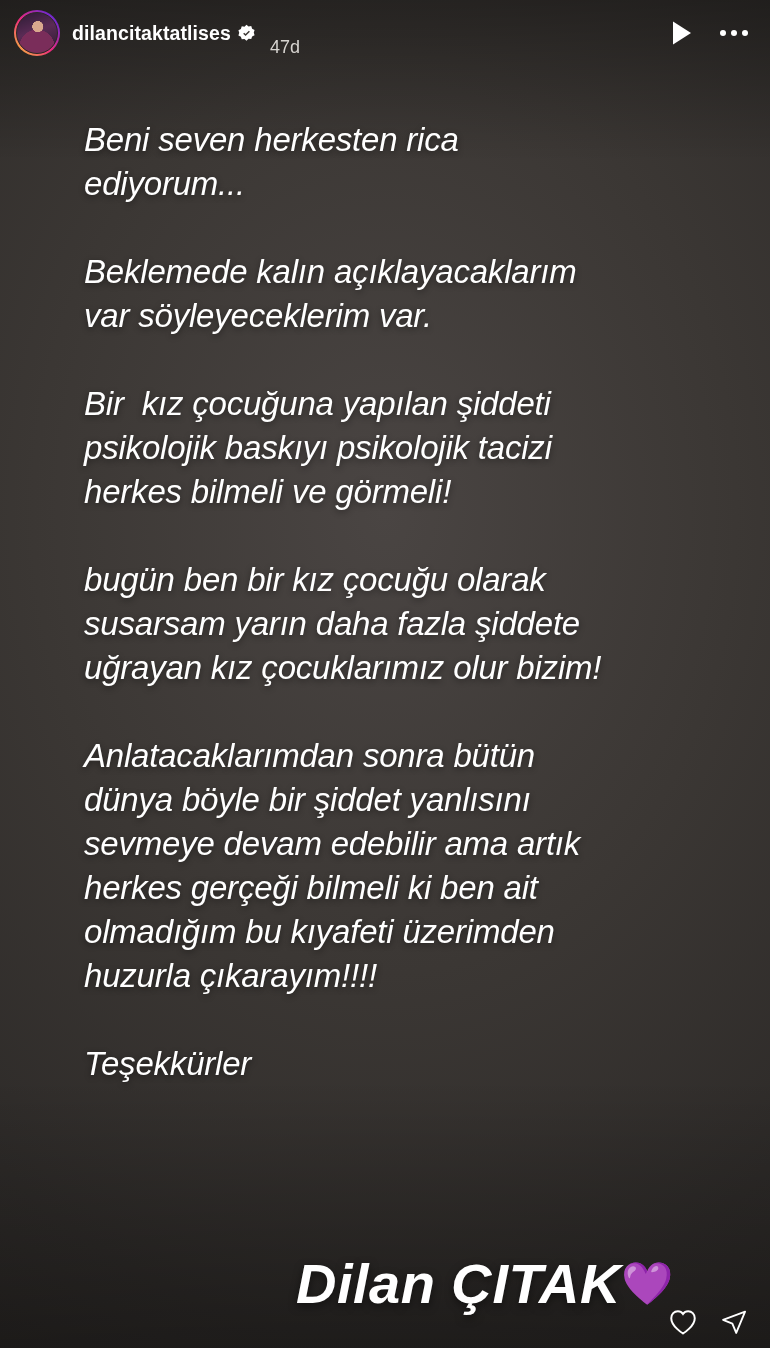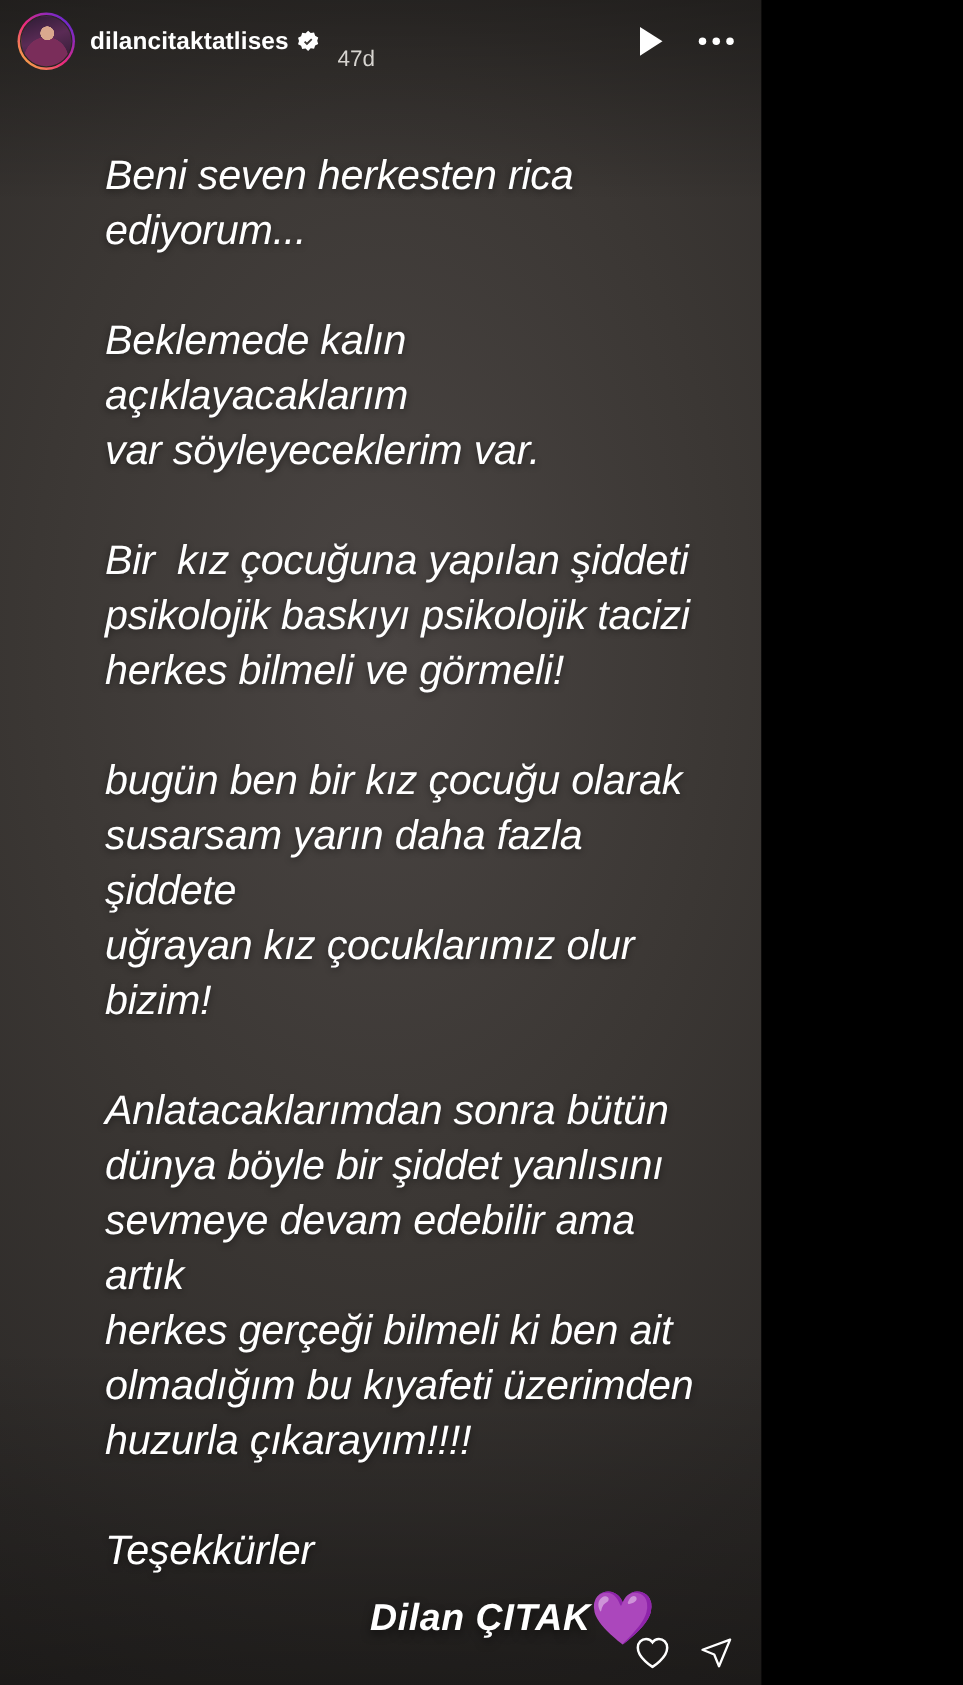--- a/index.html
+++ b/index.html
@@ -5,21 +5,21 @@
   html, body {
     margin: 0;
     padding: 0;
     background: #000;
   }
   body {
     font-family: "Liberation Sans", sans-serif;
   }
   .story {
     position: relative;
-    width: 609px;
+    width: 770px;
     height: 1348px;
     overflow: hidden;
     background: radial-gradient(ellipse 120% 90% at 50% 38%, #4a4543 0%, #3b3734 38%, #2e2b29 68%, #262321 100%);
   }
   .story::after {
     content: "";
     position: absolute;
     inset: 0;
     background: linear-gradient(180deg, rgba(0,0,0,0.35) 0%, rgba(0,0,0,0.0) 12%, rgba(0,0,0,0.0) 80%, rgba(0,0,0,0.35) 100%);
     pointer-events: none;
@@ -122,21 +122,21 @@
     position: absolute;
     left: 296px;
     bottom: 32px;
     z-index: 4;
     display: flex;
     align-items: center;
     gap: 4px;
   }
   .signature-text {
     color: #ffffff;
-    font-size: 30px;
+    font-size: 56px;
     font-weight: 700;
     font-style: italic;
     letter-spacing: 0.5px;
     text-shadow: 0 3px 8px rgba(0,0,0,0.5);
   }
   .signature-heart {
     font-size: 42px;
     line-height: 1;
     color: #a970e8;
     margin-left: -4px;

